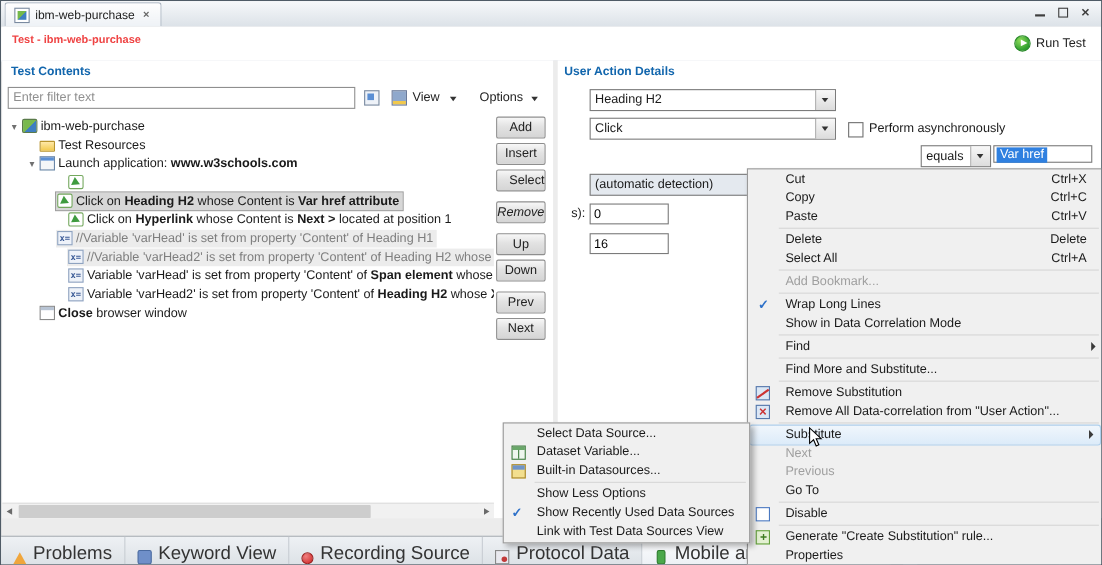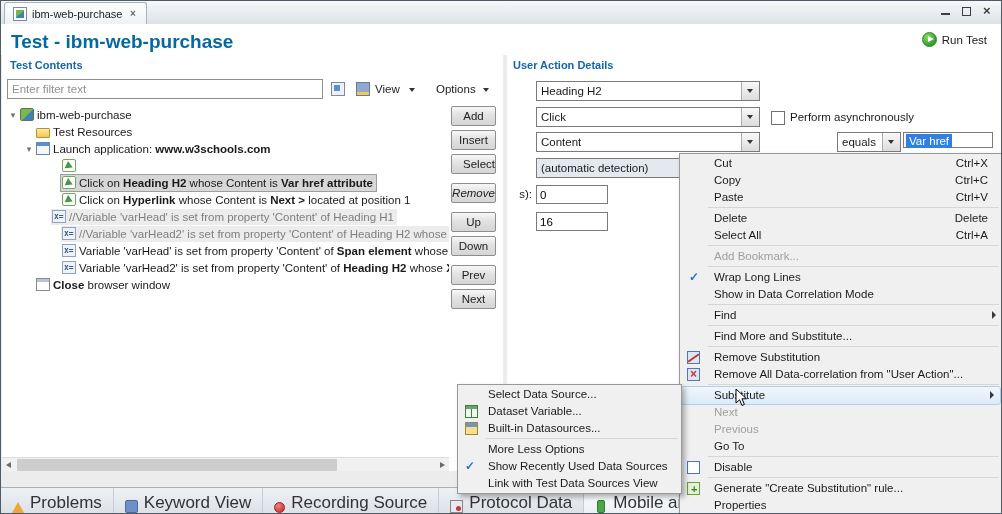--- a/index.html
+++ b/index.html
@@ -15,21 +15,21 @@
   .tab-close{width:11px;height:13px;color:#666;font-size:10px;line-height:13px;text-align:center}
   .tab-close::before{content:'×';font-weight:bold}
   .win-controls{position:absolute;right:8px;top:5px;display:flex;gap:10px}
   .wc{width:11px;height:11px;position:relative}
   .wc-min::before{content:'';position:absolute;left:1px;right:1px;bottom:2px;height:2px;background:#3e3e3e}
   .wc-max::before{content:'';position:absolute;inset:1px;border:1px solid #3e3e3e}
   .wc-close::before{content:'×';position:absolute;left:1px;top:-3px;font-size:13px;font-weight:bold;color:#3e3e3e}
 
   
   .editor-header{position:absolute;left:0;top:23px;width:100%;height:31px;background:#fff;border-bottom:1px solid #d9e0e7}
-  .page-title{position:absolute;left:10px;top:7px;font-size:19px;font-weight:bold;color:#0369a1}
+  .page-title{position:absolute;left:10px;top:7px;font-size:10px;font-weight:bold;color:#ef4444}
   .run-test{position:absolute;right:14px;top:8px;display:flex;align-items:center;gap:5px;font-size:11.5px;color:#222}
   .run-icon{width:15px;height:15px;border-radius:50%;background:radial-gradient(circle at 35% 30%,#8edc5a,#2f9e2f 70%);border:1px solid #2a8a2a;position:relative;box-sizing:border-box;flex:none}
   .run-icon::before{content:'';position:absolute;left:5px;top:3px;width:0;height:0;border-left:6px solid #fff;border-top:3.5px solid transparent;border-bottom:3.5px solid transparent}
 
   
   .left-pane{position:absolute;left:1px;top:54px;width:501px;height:416px;background:#fff;overflow:hidden}
   .right-pane{position:absolute;left:506px;top:54px;width:495px;height:416px;background:#fff;overflow:hidden}
   .splitter{position:absolute;left:502px;top:54px;width:4px;height:416px;background:#ececec}
   .pane-heading{position:absolute;top:4px;font-size:11px;font-weight:bold;color:#1266ad}
 
@@ -192,21 +192,21 @@
             <span class="ticon app"></span>
             <span class="ttext"><span>Launch application: </span><span class="b">www.w3schools.com</span></span>
           </span>
         </div>
         <div class="tree-row" style="padding-left: 46px;">
           <span class="expander"></span>
           <span class="row-content">
             <span class="ticon click"></span>
           </span>
         </div>
-        <div class="tree-row" style="padding-left: 46px; align-items: center;">
+        <div class="tree-row" style="padding-left: 36px; align-items: center;">
           <span class="expander"></span>
           <span class="row-content selected">
             <span class="ticon click"></span>
             <span class="ttext"><span>Click on </span><span class="b">Heading H2</span><span> whose Content is </span><span class="b">Var href attribute</span></span>
           </span>
         </div>
         <div class="tree-row" style="padding-left: 46px;">
           <span class="expander"></span>
           <span class="row-content">
             <span class="ticon click"></span>
@@ -276,24 +276,20 @@
       <span class="arrow"></span>
     </div>
 
     <div class="combo" style="left:29px;top:52px;width:224px">
       <span>Click</span>
       <span class="arrow"></span>
     </div>
     <span class="checkbox"></span>
     <span class="checkbox-label">Perform asynchronously</span>
 
-    <div class="combo" style="left:29px;top:77px;width:224px">
-      <span>Content</span>
-      <span class="arrow"></span>
-    </div>
     <div class="combo" style="left:330px;top:77px;width:64px">
       <span>equals</span>
       <span class="arrow"></span>
     </div>
     <div class="value-field">
       <span class="sel">Var href</span>
     </div>
 
     <div class="combo gray" style="left:29px;top:103px;width:224px">
       <span>(automatic detection)</span>
@@ -360,21 +356,21 @@
       <div class="menu-item"><span class="mi mi-disable"></span><span>Disable</span></div>
       <div class="menu-sep"></div>
       <div class="menu-item"><span class="mi mi-generate-rule"></span><span>Generate "Create Substitution" rule...</span></div>
       <div class="menu-item"><span>Properties</span></div>
     </div>
   <div class="menu" id="substitute-submenu">
       <div class="menu-item"><span>Select Data Source...</span></div>
       <div class="menu-item"><span class="mi mi-dataset-variable"></span><span>Dataset Variable...</span></div>
       <div class="menu-item"><span class="mi mi-builtin-datasources"></span><span>Built-in Datasources...</span></div>
       <div class="menu-sep"></div>
-      <div class="menu-item"><span>More Less Options</span></div>
+      <div class="menu-item"><span>Show Less Options</span></div>
       <div class="menu-item"><span class="check"></span><span>Show Recently Used Data Sources</span></div>
       <div class="menu-item"><span>Link with Test Data Sources View</span></div>
     </div>
 
   <svg class="cursor" width="13" height="19" viewBox="0 0 13 19">
     <path d="M1 1 L1 15 L4.6 11.8 L7 17.5 L9.4 16.4 L7 10.8 L11.5 10.8 Z" fill="#ffffff" stroke="#000000"></path>
   </svg>
 
 </div>
 

